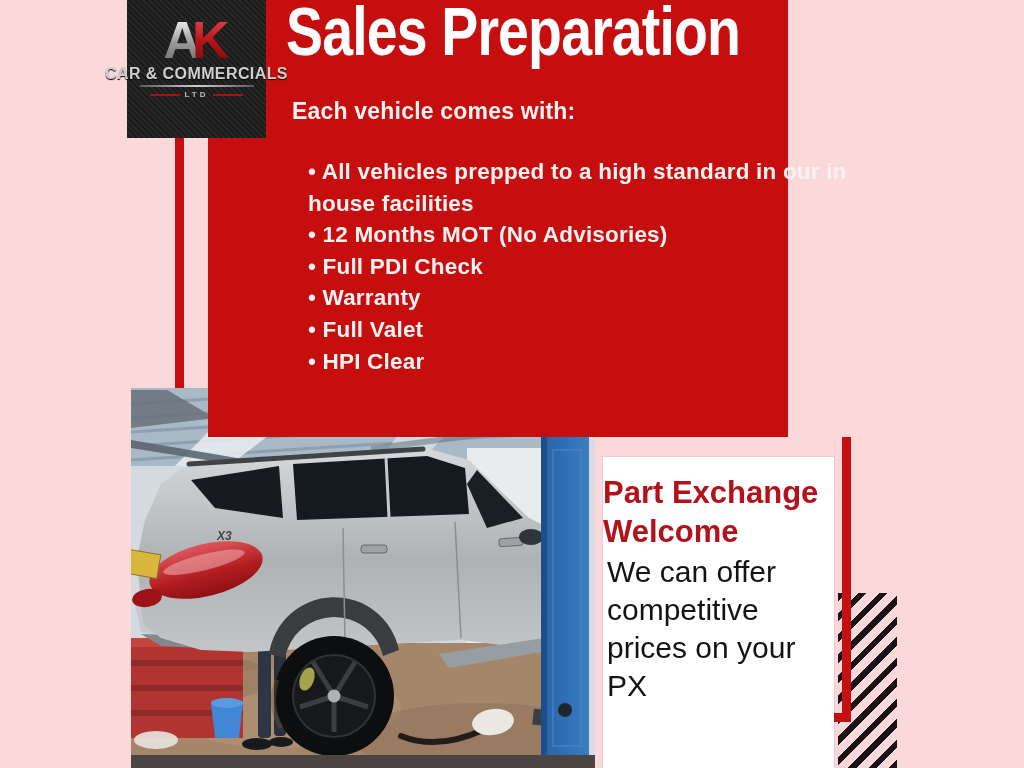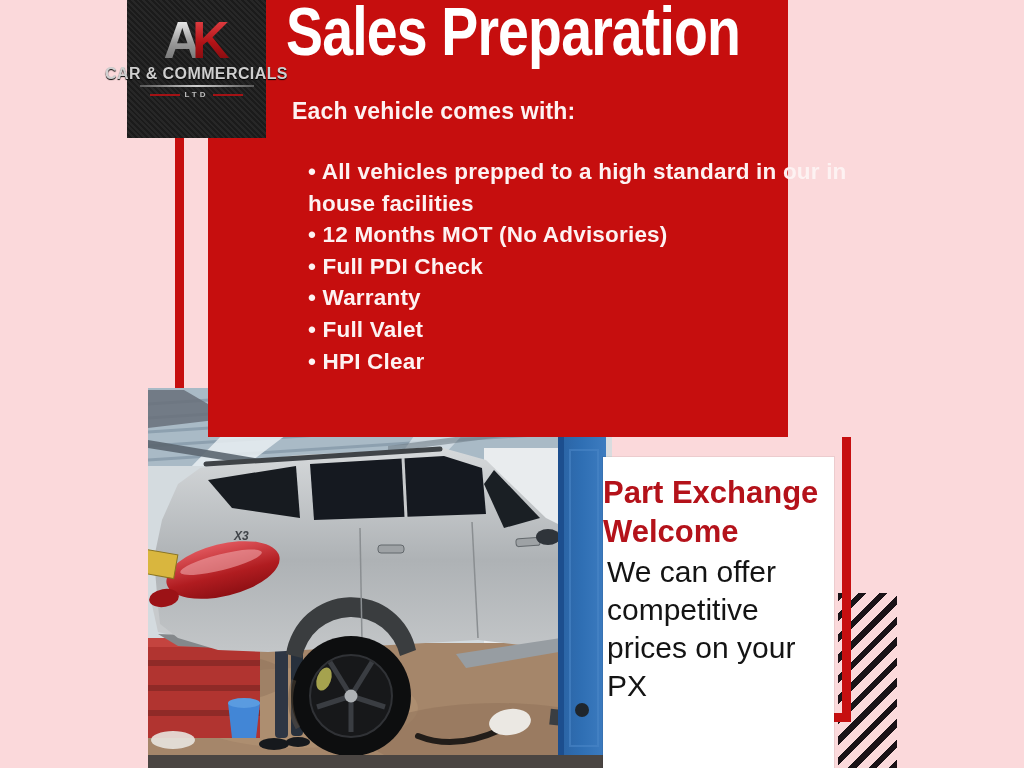--- a/index.html
+++ b/index.html
@@ -43,21 +43,21 @@
     background:repeating-linear-gradient(135deg,#1a1317 0 6px,transparent 6px 14.5px);
   }
   
   .px-card{
     position:absolute;left:603px;top:457px;width:231px;height:318px;background:#ffffff;z-index:4;
     box-shadow:0 0 0 1px rgba(0,0,0,.06);text-align:left;padding-top:16px;box-sizing:border-box;
   }
   .px-heading{margin:0;color:#b4121a;font-size:31px;font-weight:700;line-height:39px;}
   .px-body{margin:2px 4px 12px;color:#141414;font-size:30px;font-weight:400;line-height:38px;}
   
-  .photo{position:absolute;left:148px;top:388px;width:464px;height:380px;z-index:1;overflow:hidden;background:#5eead4;}
+  .photo{position:absolute;left:131px;top:388px;width:464px;height:380px;z-index:1;overflow:hidden;background:#5eead4;}
   .photo svg{display:block;}
 </style>
 </head>
 <body>
 
 <div class="canvas">
 
   <div class="connector"></div>
 
   <div class="photo">

